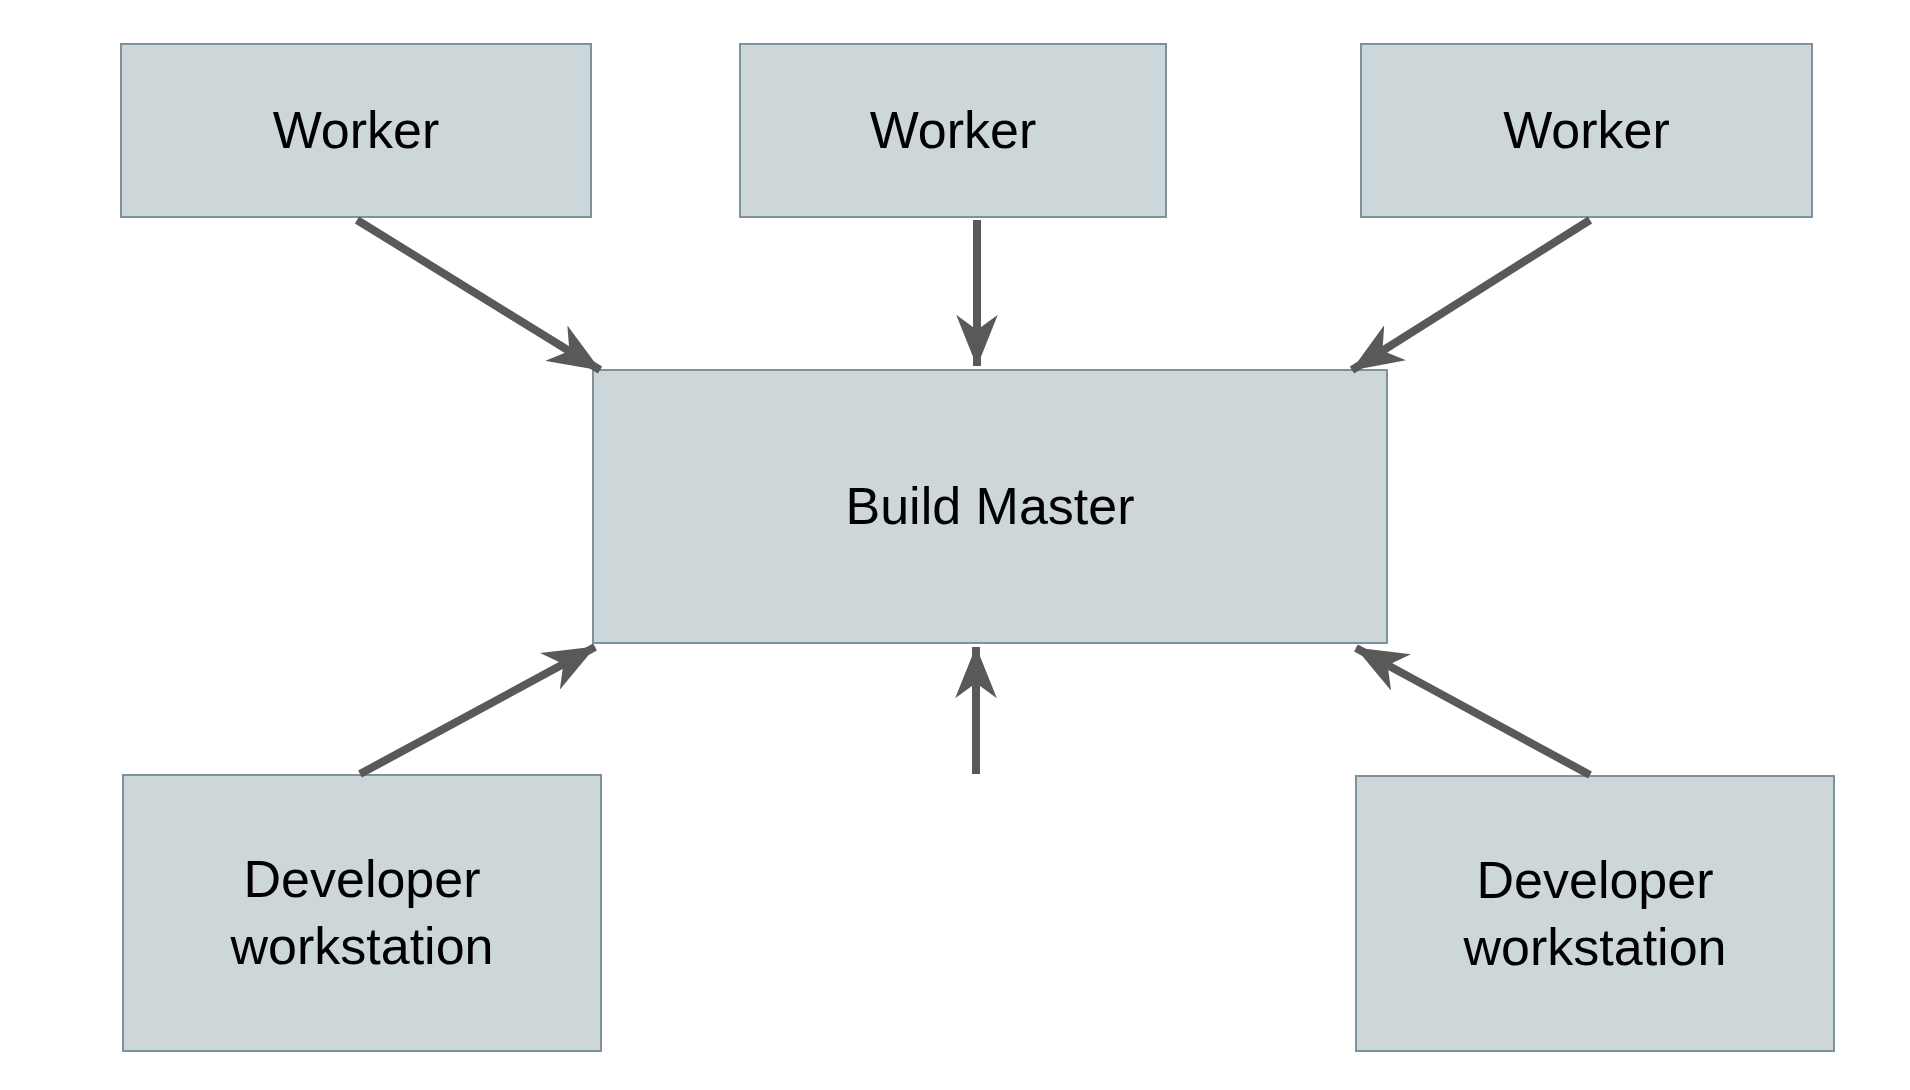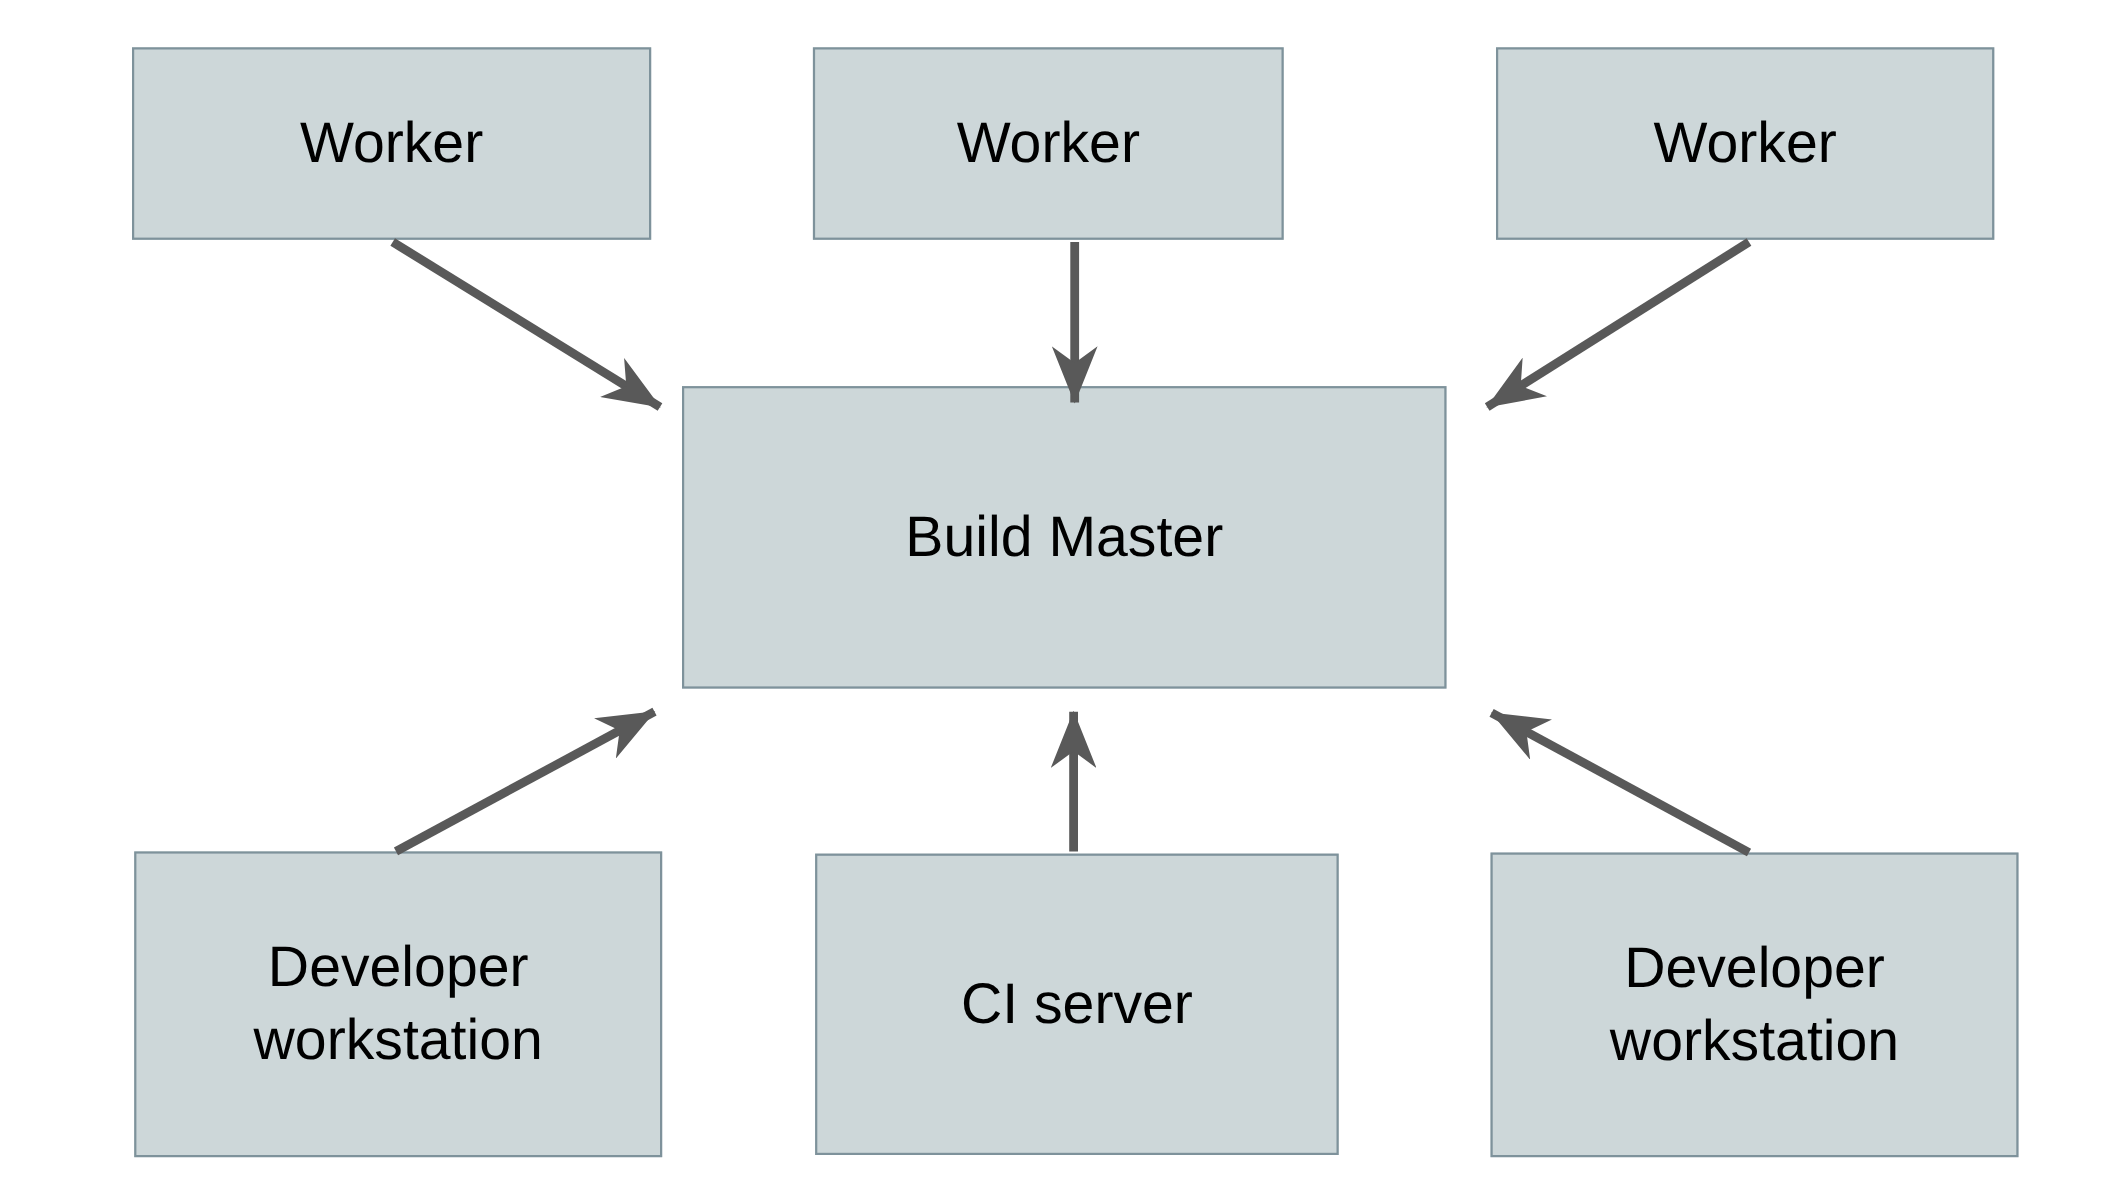--- a/index.html
+++ b/index.html
@@ -22,21 +22,21 @@
     font-size:52px;
     line-height:1.28;
     color:#000000;
     padding:0 10px;
   }
   
   #node-worker-1{left:120px; top:43px;  width:472px; height:175px;}
   #node-worker-2{left:739px; top:43px;  width:428px; height:175px;}
   #node-worker-3{left:1360px;top:43px;  width:453px; height:175px;}
   
-  #node-build-master{left:592px; top:351px; width:695px; height:275px;margin-left:28px;}
+  #node-build-master{left:592px; top:369px; width:796px; height:275px;}
   
   #node-devws-1{left:122px; top:774px; width:480px; height:278px;}
   #node-ci-server{left:741px; top:776px; width:476px; height:274px;}
   #node-devws-2{left:1355px;top:775px; width:480px; height:277px;}
 
   #arrow-layer{
     position:absolute;left:0;top:0;width:1910px;height:1090px;
     pointer-events:none;
   }
   #arrow-layer line{
@@ -59,23 +59,20 @@
     <span>Worker</span>
   </div>
 
   <div class="node" id="node-build-master">
     <span>Build Master</span>
   </div>
 
   <div class="node" id="node-devws-1">
     <span>Developer workstation</span>
   </div>
-  <div class="node" id="node-ci-server">
-    <span>CI server</span>
-  </div>
   <div class="node" id="node-devws-2">
     <span>Developer workstation</span>
   </div>
 
   <svg id="arrow-layer" width="1910" height="1090" viewBox="0 0 1910 1090" xmlns="http://www.w3.org/2000/svg">
     <defs>
       <marker id="ah" viewBox="0 0 7 5.2" refX="6.4" refY="2.6" markerWidth="7" markerHeight="5.2" orient="auto" markerUnits="strokeWidth">
         <path d="M0,0 L6.5,2.6 L0,5.2 L1.9,2.6 Z" fill="#595959"></path>
       </marker>
     </defs>

